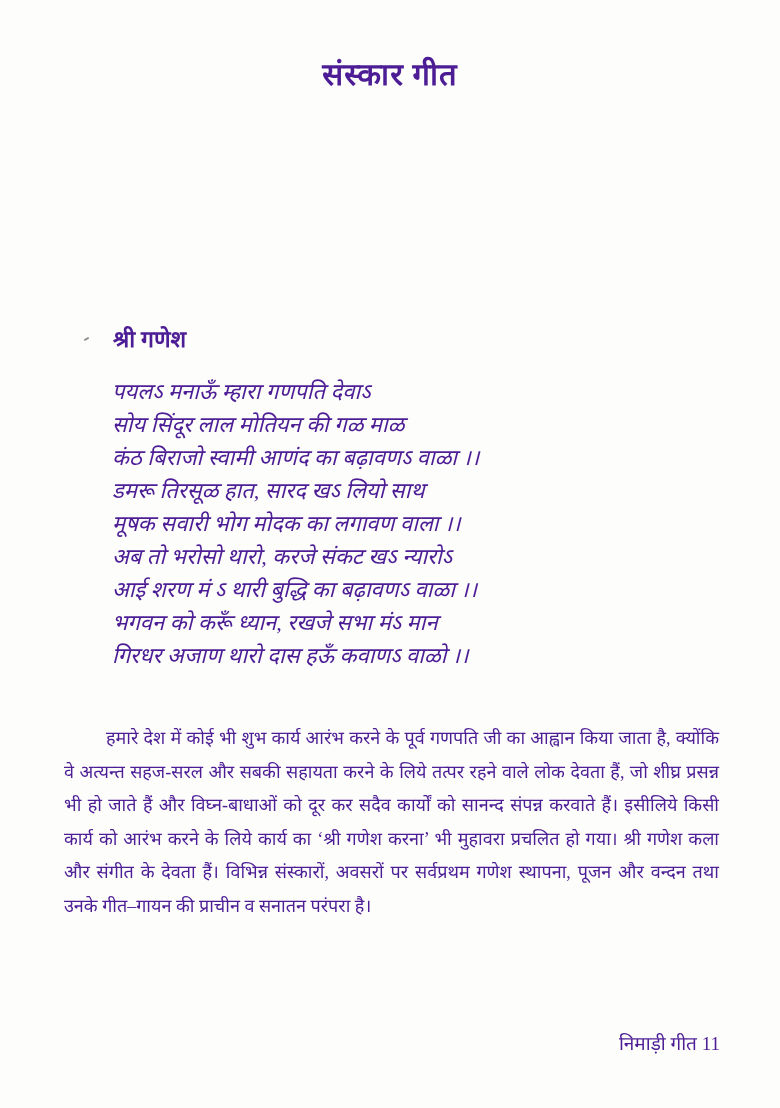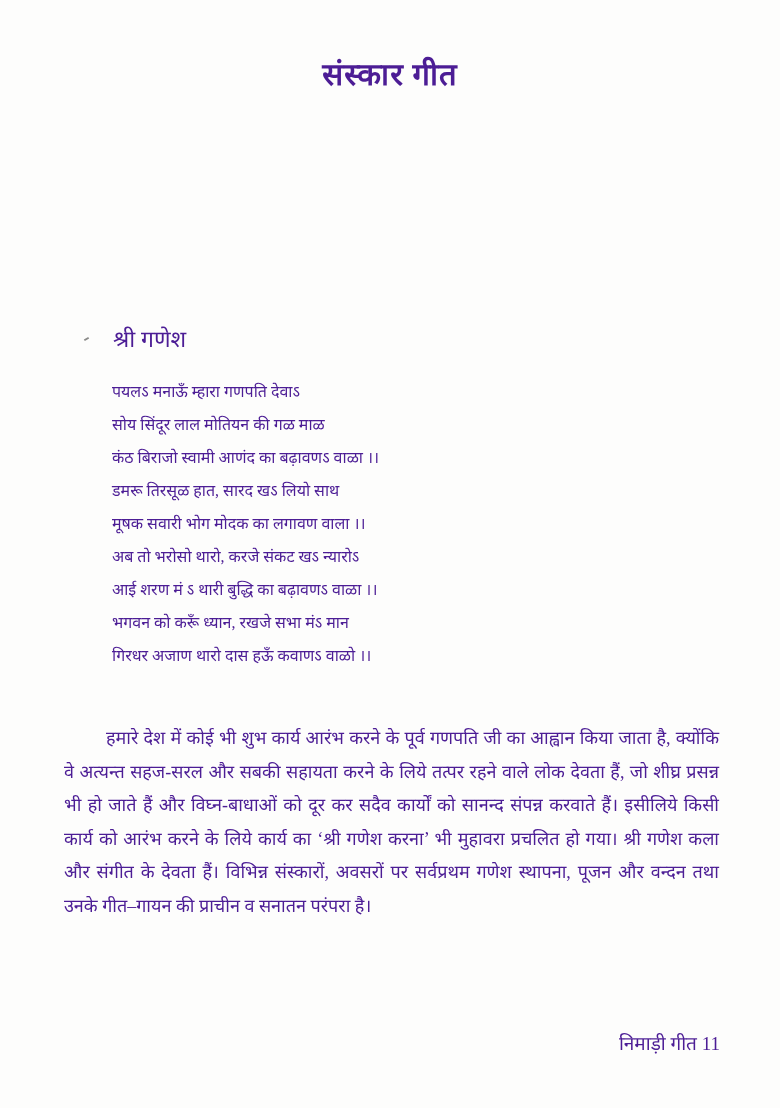--- a/index.html
+++ b/index.html
@@ -27,31 +27,32 @@
     font-size: 31px;
     font-weight: 700;
     letter-spacing: 1px;
     margin: 0;
   }
   .section-heading {
     position: absolute;
     top: 322px;
     left: 113px;
     font-size: 23px;
-    font-weight: 400;
+    font-weight: 700;
     margin: 0;
   }
   .poem {
     position: absolute;
     top: 375px;
     left: 112px;
     right: 60px;
   }
   .poem-line {
-    font-size: 16px;
+    font-style: italic;
+    font-size: 22px;
     line-height: 33px;
     white-space: nowrap;
   }
   .paragraph {
     position: absolute;
     top: 722px;
     left: 64px;
     width: 655px;
     margin: 0;
     font-size: 18px;

